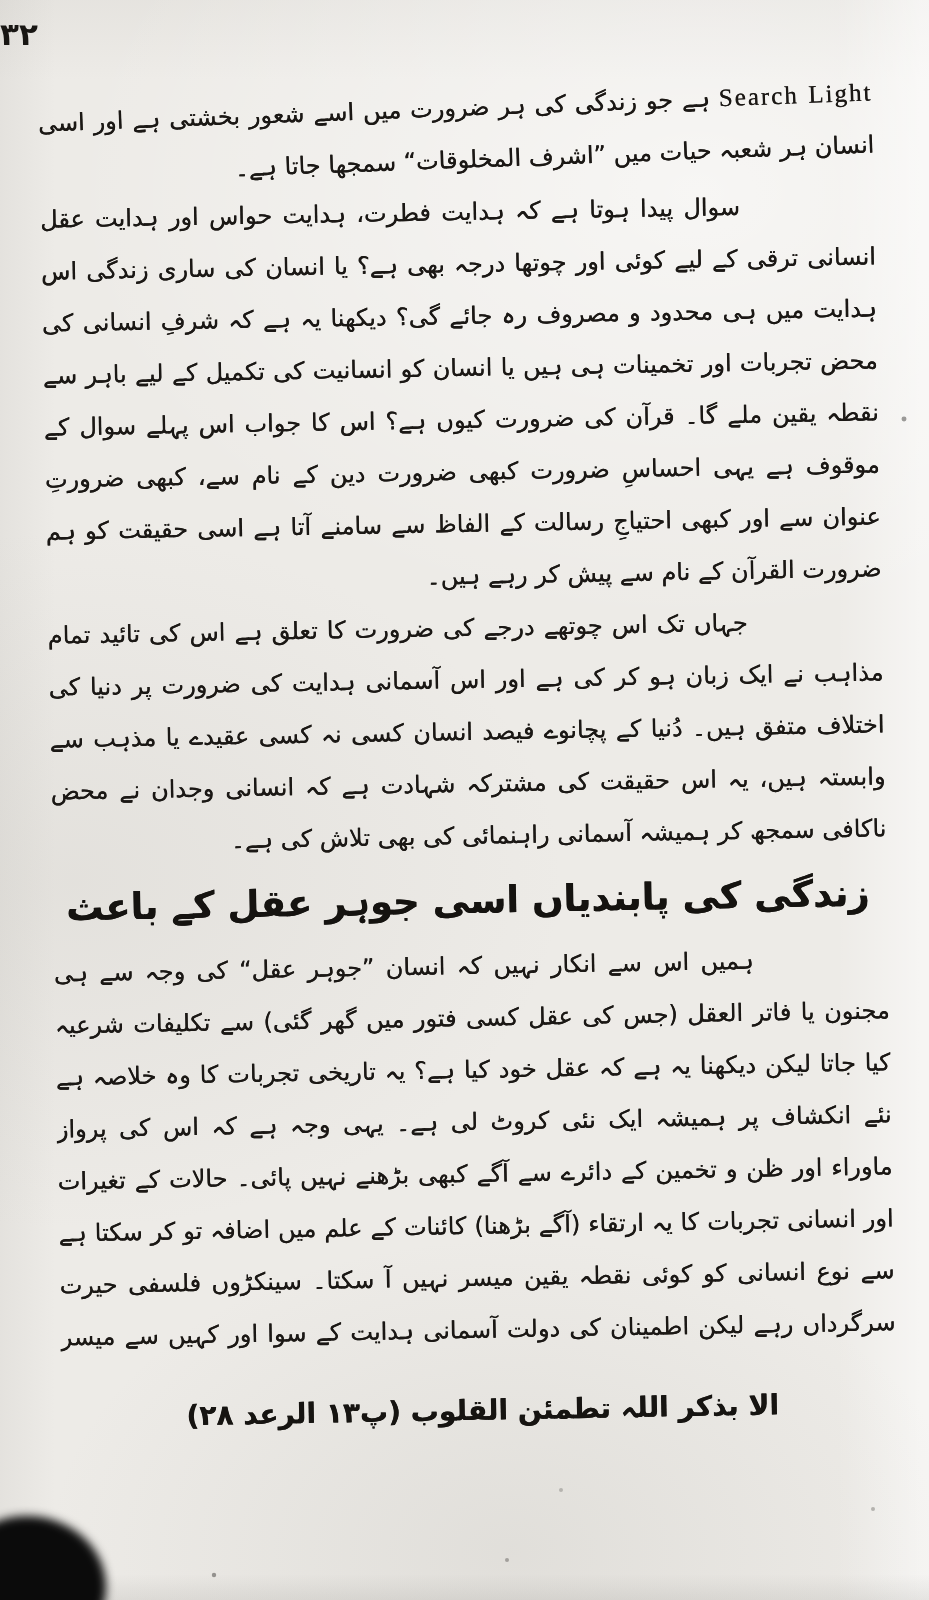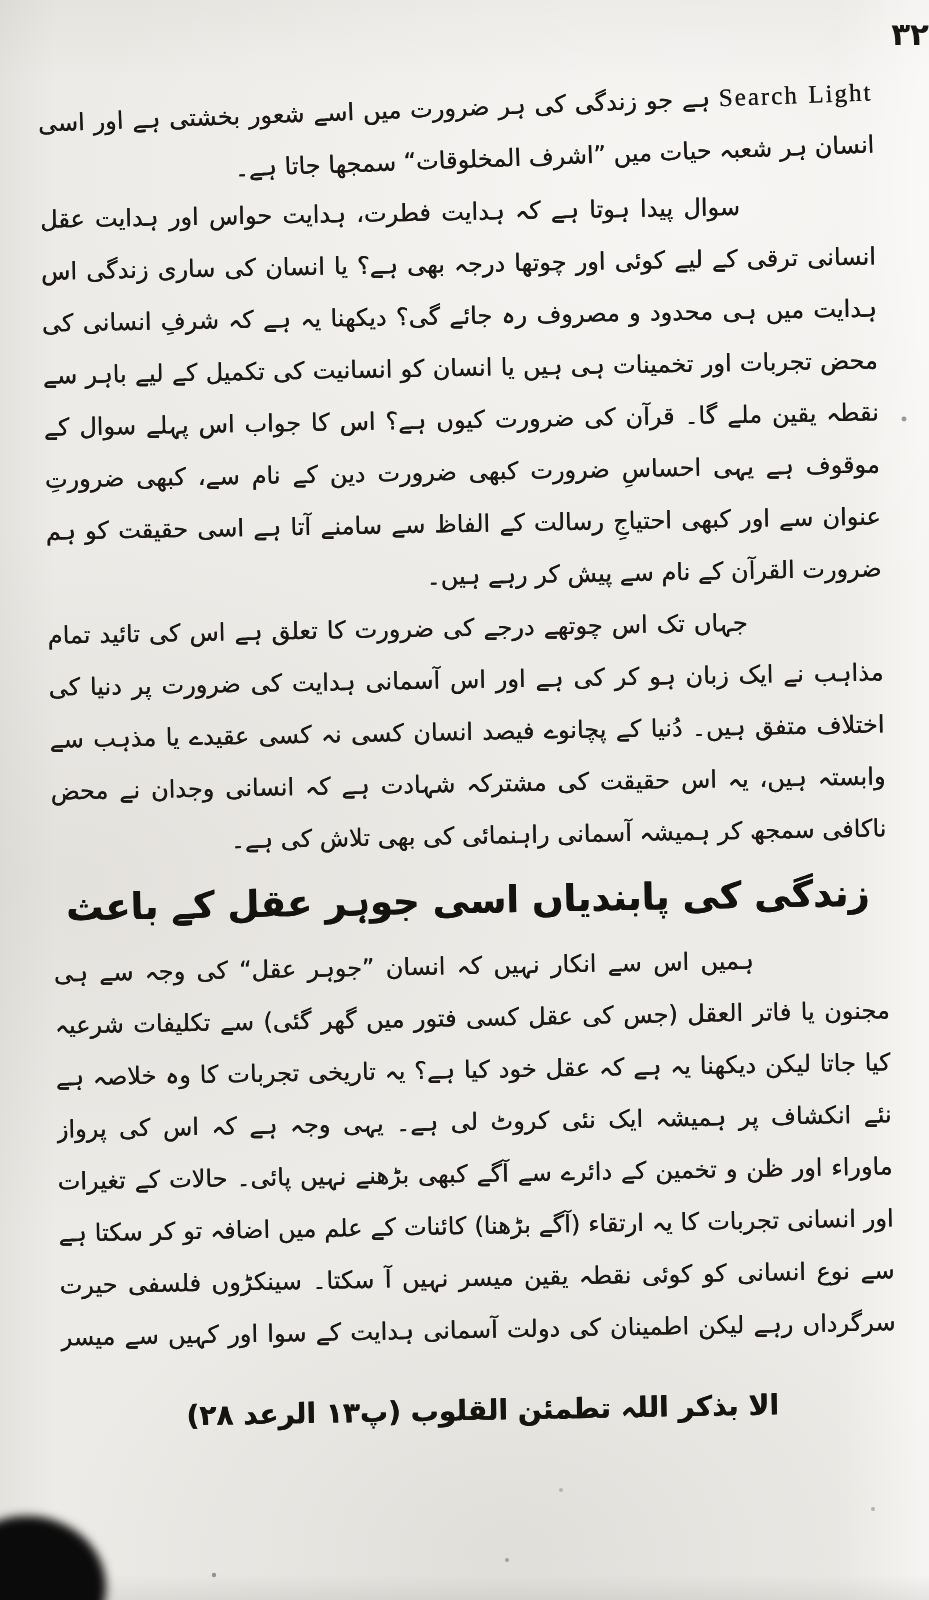--- a/index.html
+++ b/index.html
@@ -32,21 +32,21 @@
     box-shadow:
       82px 1582px 0 1.5px rgba(45,43,40,0.55),
       213px 1574px 0 1.2px rgba(45,43,40,0.45),
       506px 1559px 0 1px  rgba(45,43,40,0.35),
       872px 1508px 0 1px  rgba(45,43,40,0.30),
       903px 418px  0 1.5px rgba(45,43,40,0.45),
       560px 1489px 0 1px  rgba(45,43,40,0.25);
   }
   .page-number{
     position:absolute;top:16px;left:0;right:0;
-    text-align:right;font-size:31px;font-weight:bold;color:#181613;
+    text-align:left;font-size:31px;font-weight:bold;color:#181613;
     letter-spacing:2px;
   }
   .text-body{
     position:absolute;top:82px;left:50px;right:44px;
     transform:rotate(-1.05deg);
     color:#1b1815;
     font-size:24px;
     text-shadow:0.3px 0 0 currentColor;
   }
   .para{margin:0;}

